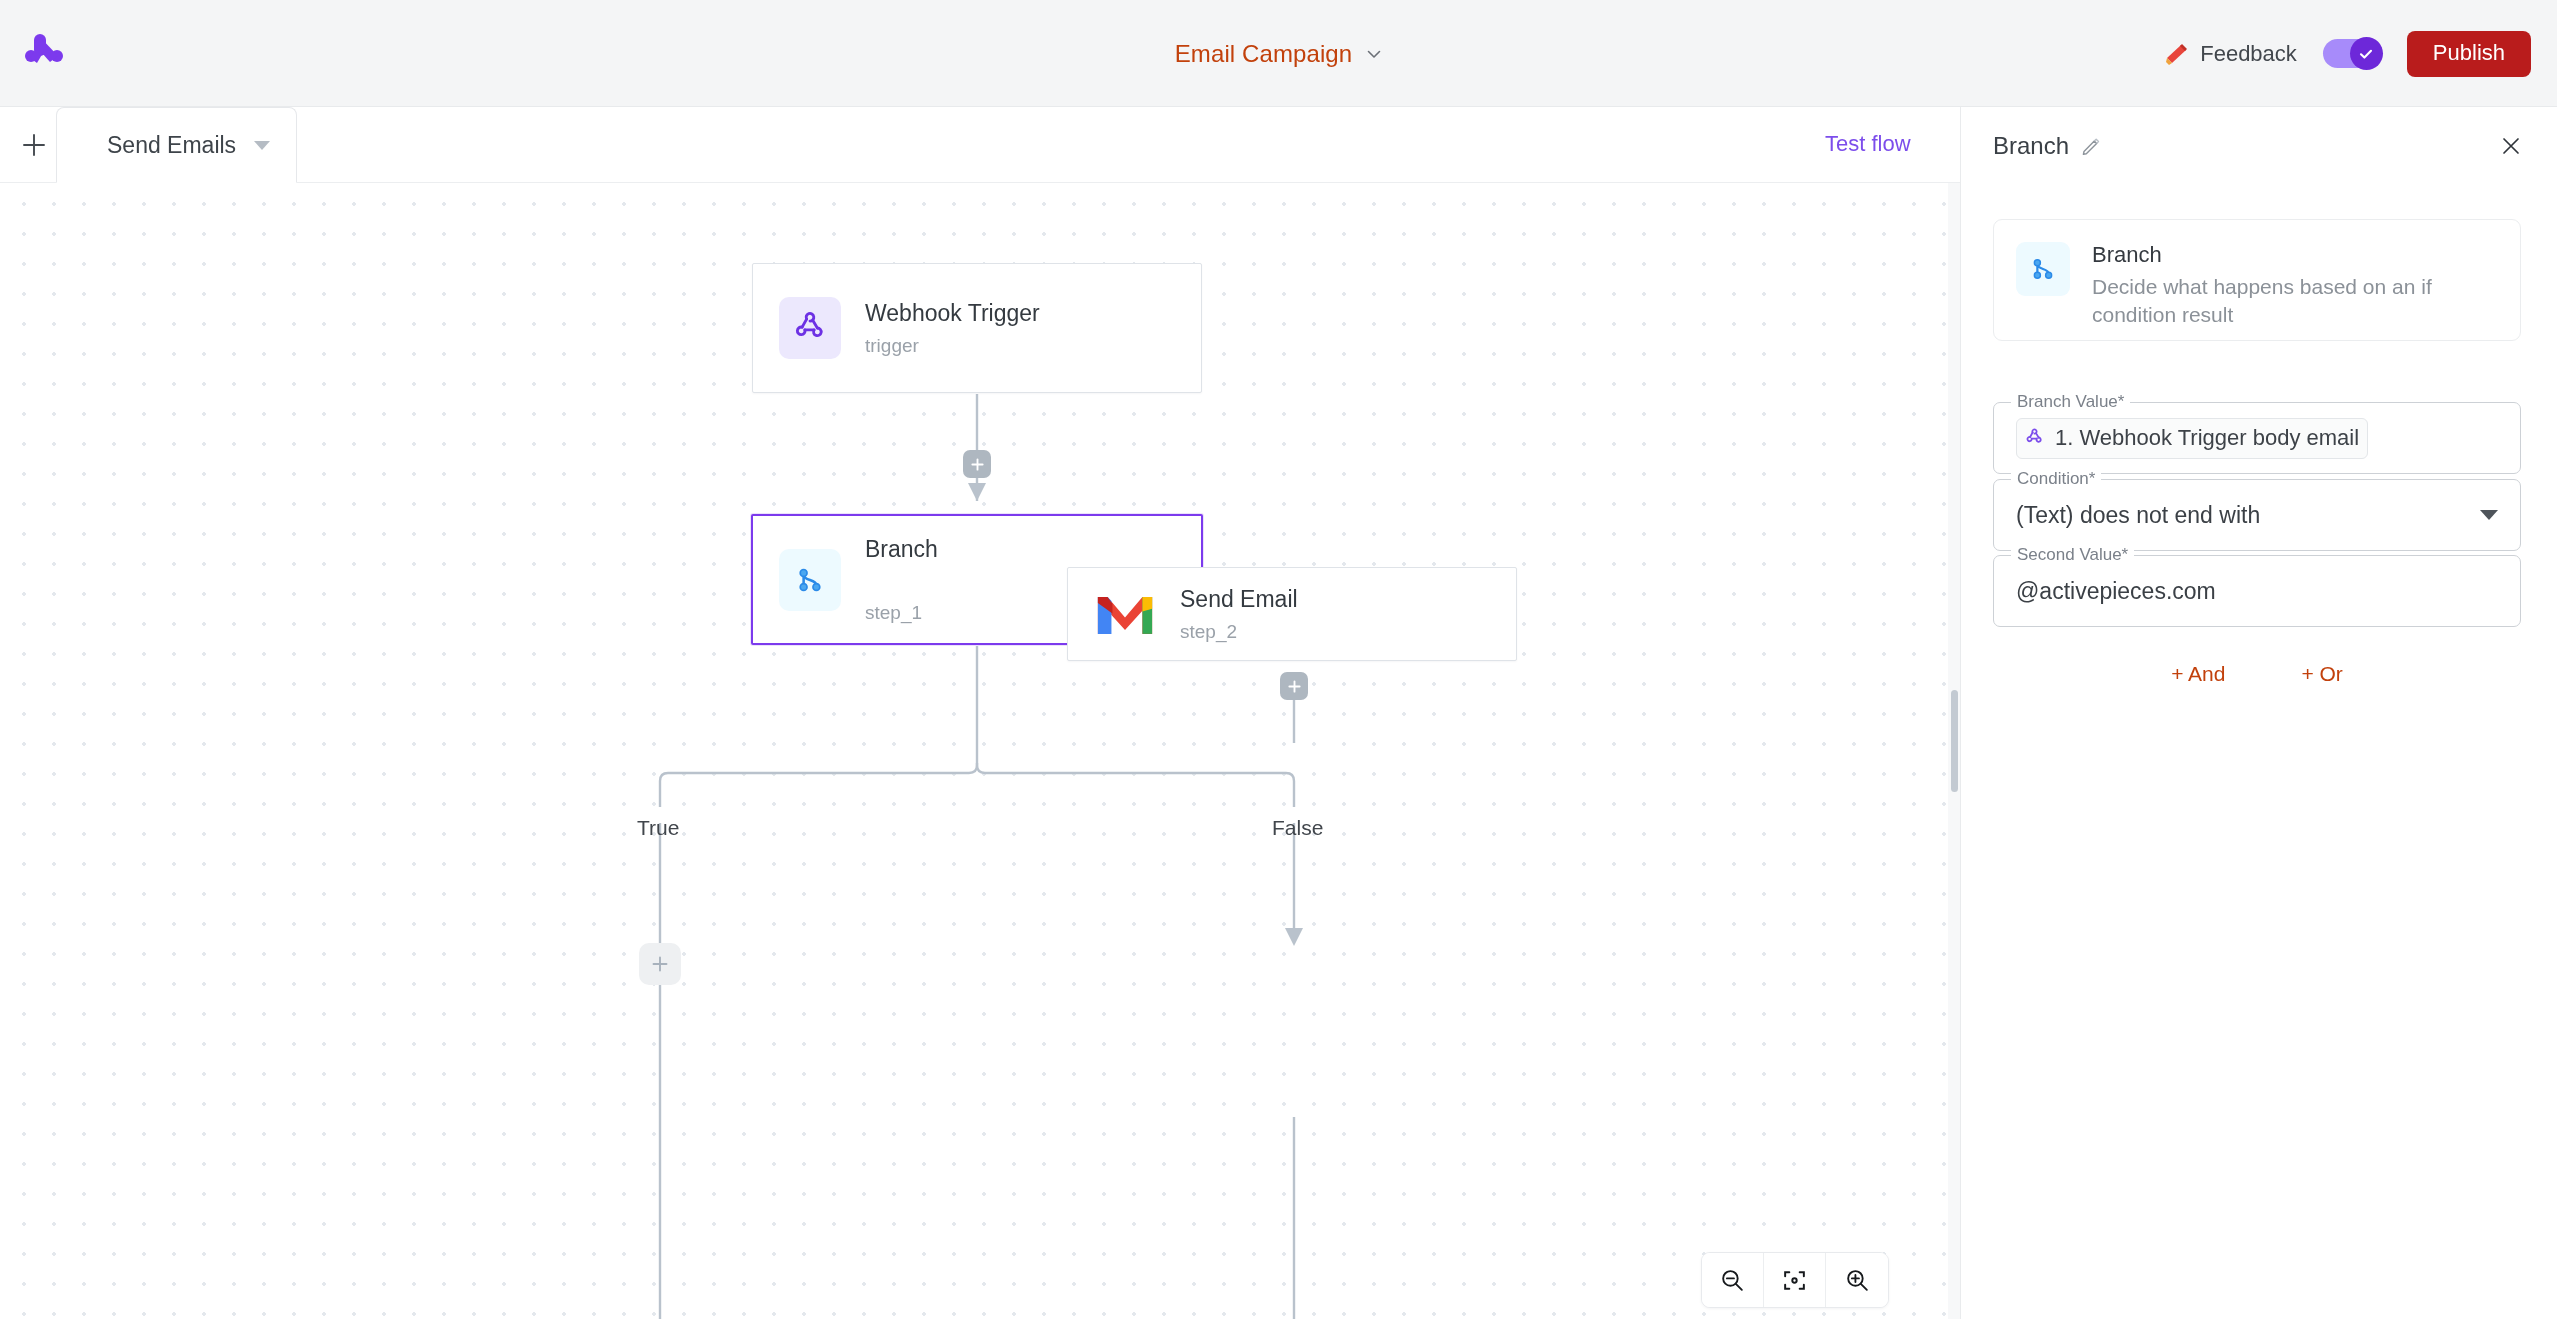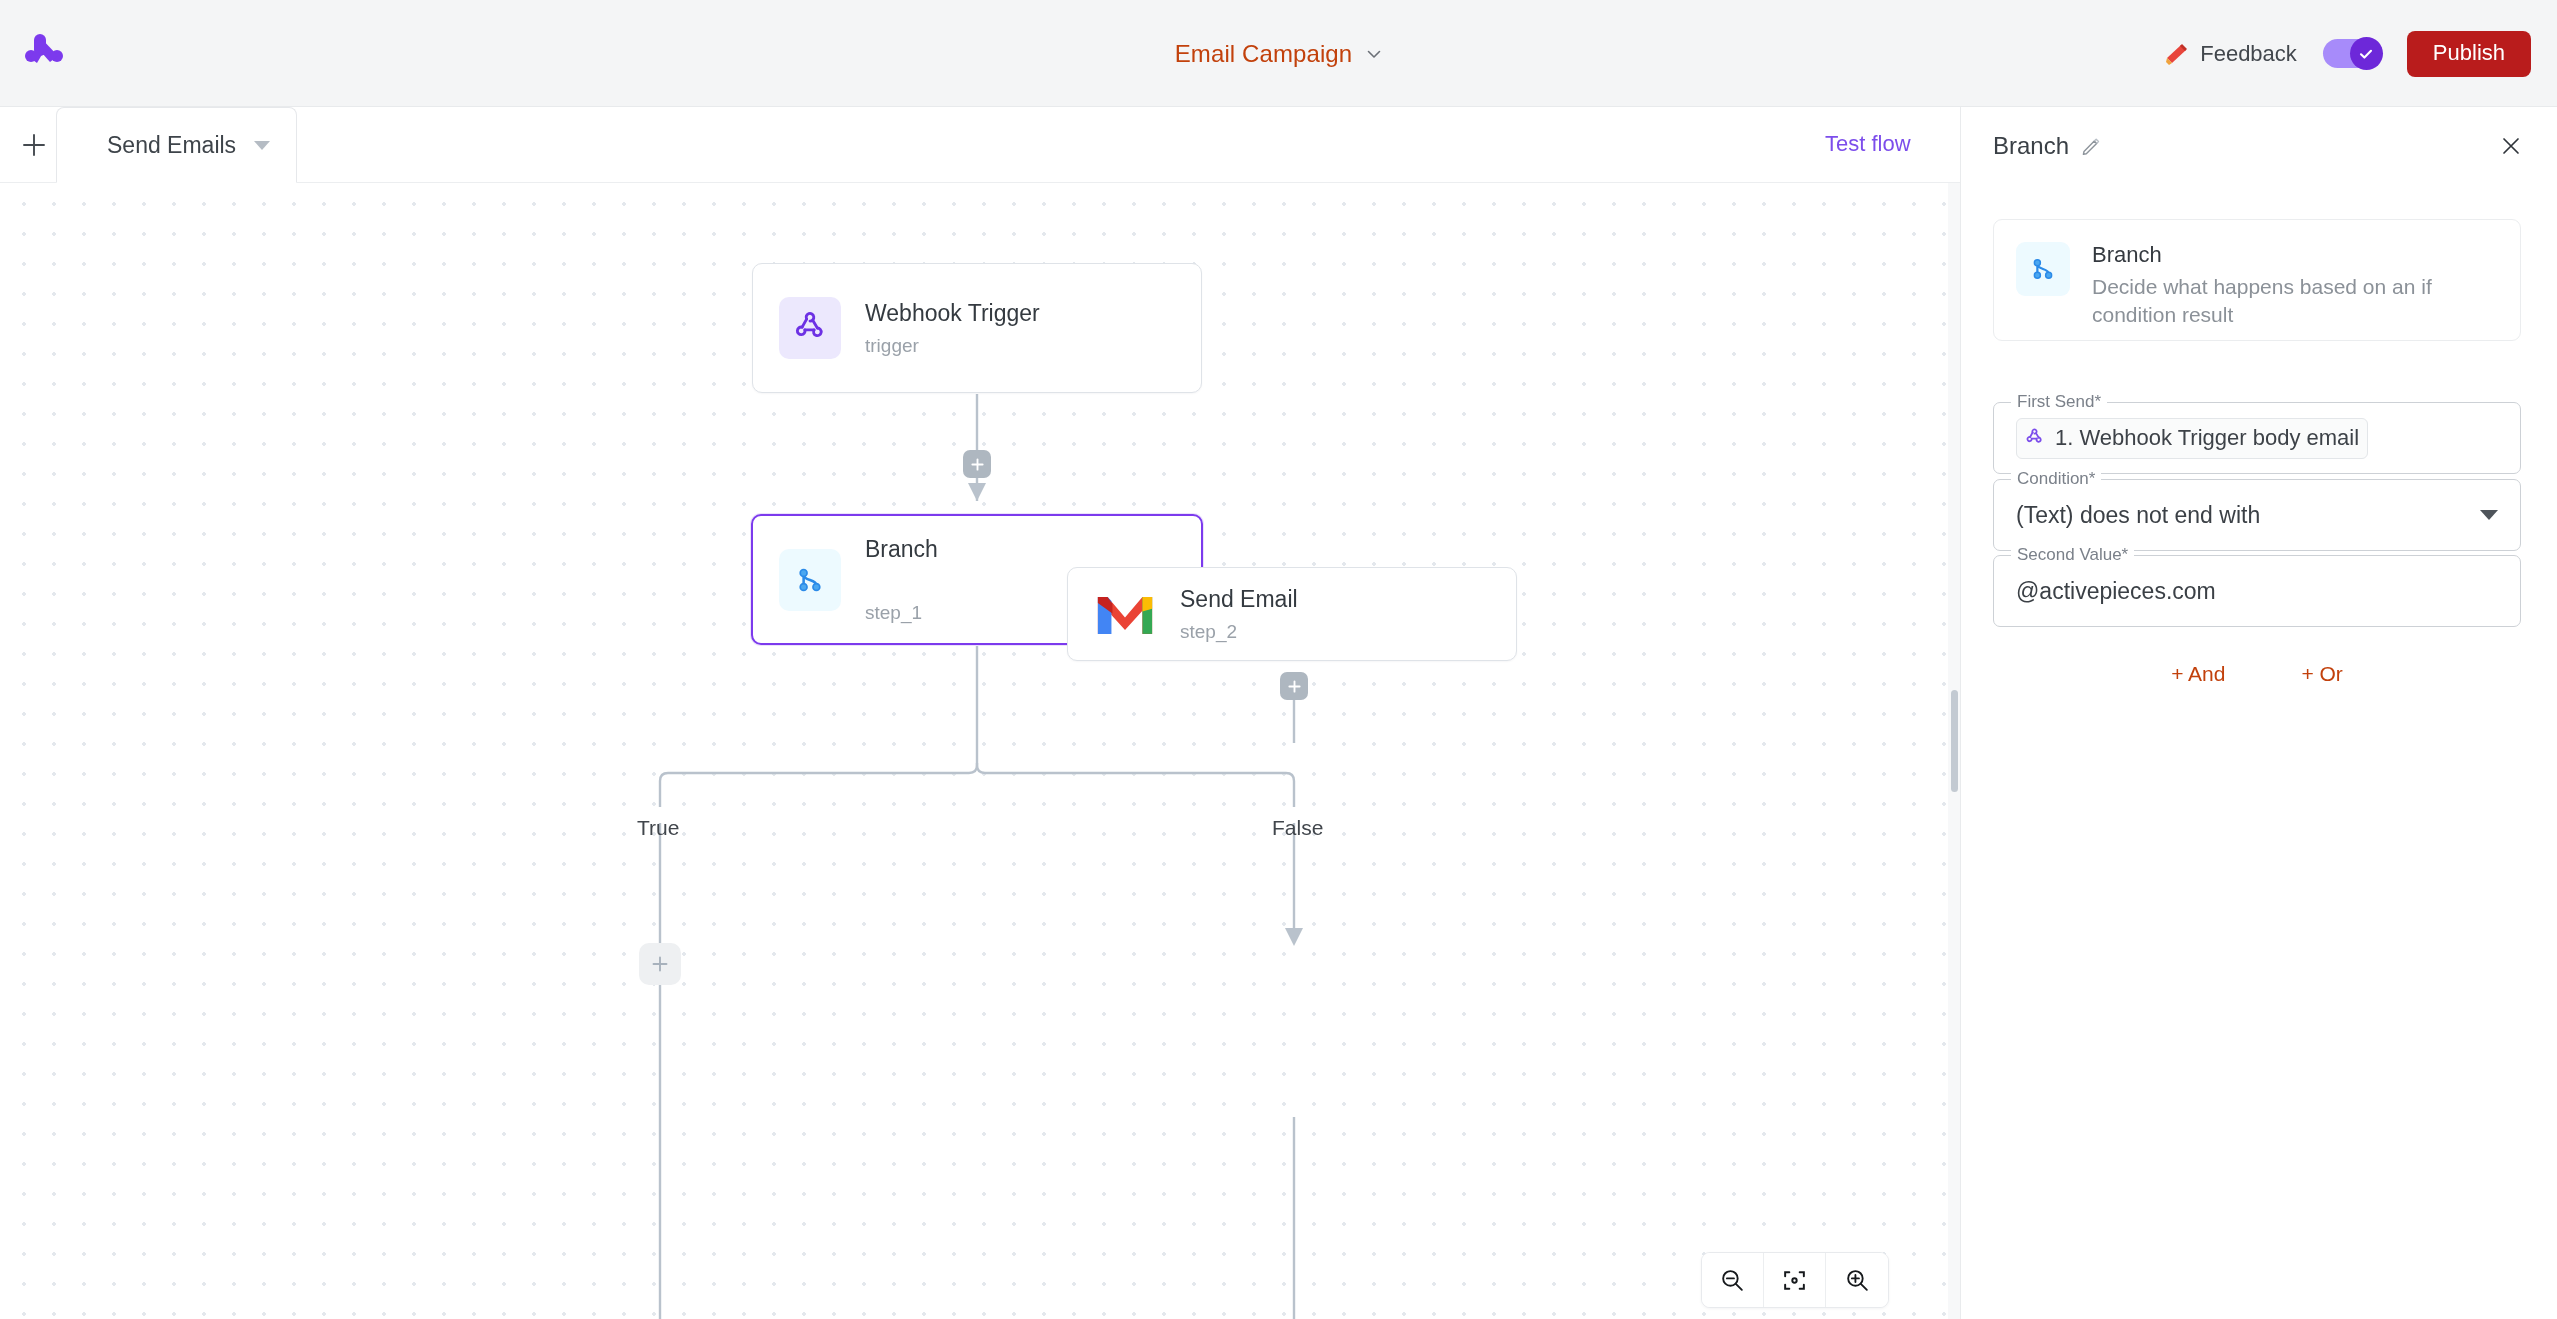--- a/index.html
+++ b/index.html
@@ -137,21 +137,21 @@
     background-image: radial-gradient(#e4e8ed 1.6px, transparent 1.7px);
     background-size: 30px 30px;
     background-position: 9px 6px;
     overflow: hidden;
   }
 
   .node {
     position: absolute;
     background: #fff;
     border: 1px solid #dfe3e8;
-    border-radius: 10px;
+    border-radius: 2px;
     display: flex; align-items: center;
     box-shadow: 0 1px 2px rgba(16,24,40,.04);
     cursor: pointer;
   }
   .node.selected {
     border: 2px solid #7c3aed;
     box-shadow: 0 0 0 1px rgba(124,58,237,.15);
   }
   .node-icon {
     width: 62px; height: 62px;
@@ -568,21 +568,21 @@
         <circle cx="22" cy="22.6" r="3.2" fill="#4ba7f0" stroke="#2b8ae8" stroke-width="1.6"></circle>
       </svg>
     </span>
     <span class="piece-texts">
       <span class="piece-name" style="display:block;">Branch</span>
       <span class="piece-desc" style="display:block;">Decide what happens based on an if condition result</span>
     </span>
   </div>
 
   <div class="field" id="field-first">
-    <span class="field-legend">First Send*</span>
+    <span class="field-legend">Branch Value*</span>
     <span class="field-value">
       <span class="token-chip">
         <svg viewBox="0 0 32 32">
           <g fill="none" stroke="#7c4deb" stroke-width="3" stroke-linecap="round">
             <path d="M16 9.5 a3.6 3.6 0 1 0 -3.2 -1.9"></path>
             <path d="M12.8 7.6 L8.6 15.2"></path>
             <path d="M8.6 15.2 a3.6 3.6 0 1 0 2.6 2.6"></path>
             <path d="M11.2 17.8 h8.6"></path>
             <path d="M19.8 17.8 a3.6 3.6 0 1 0 3.1 -1.8"></path>
             <path d="M22.9 16 L19 9.5"></path>

